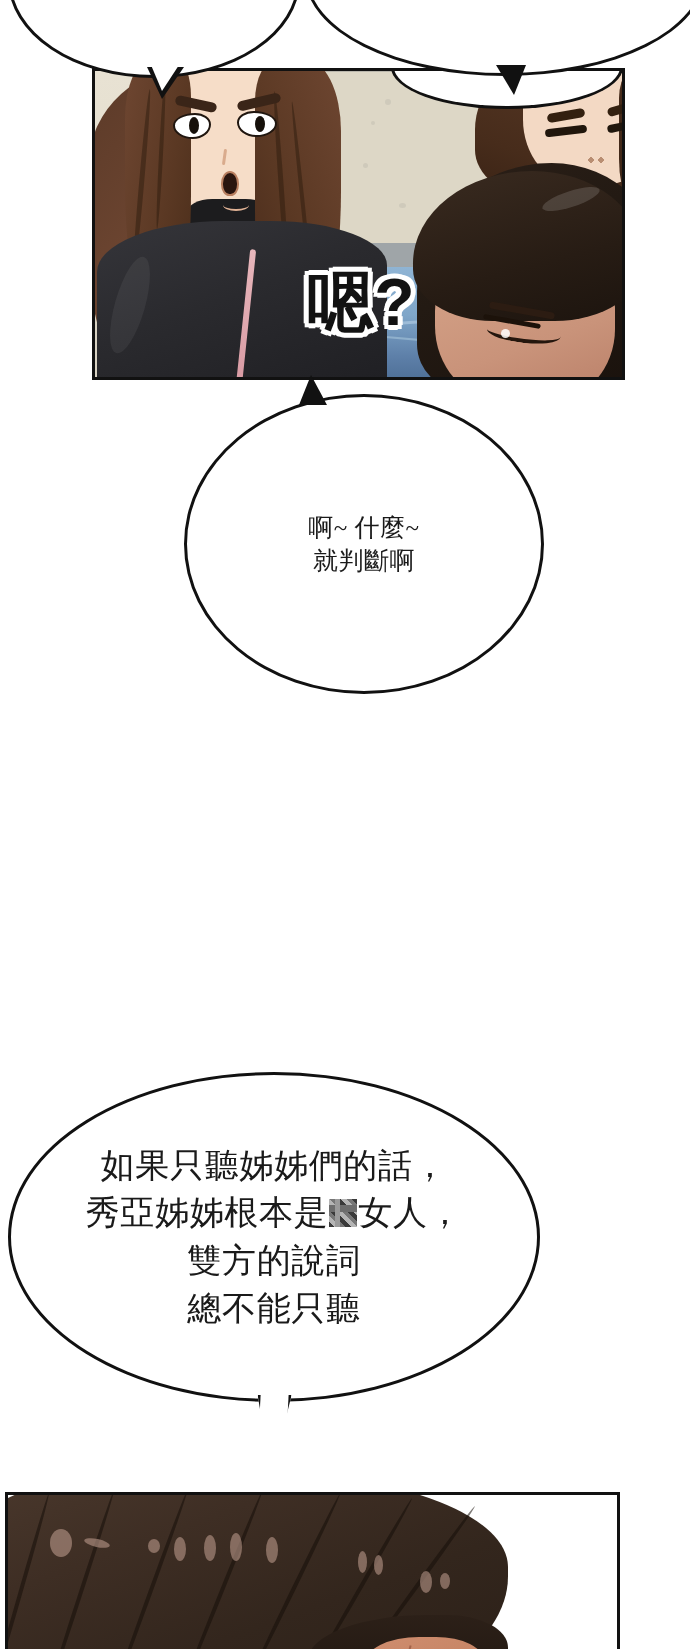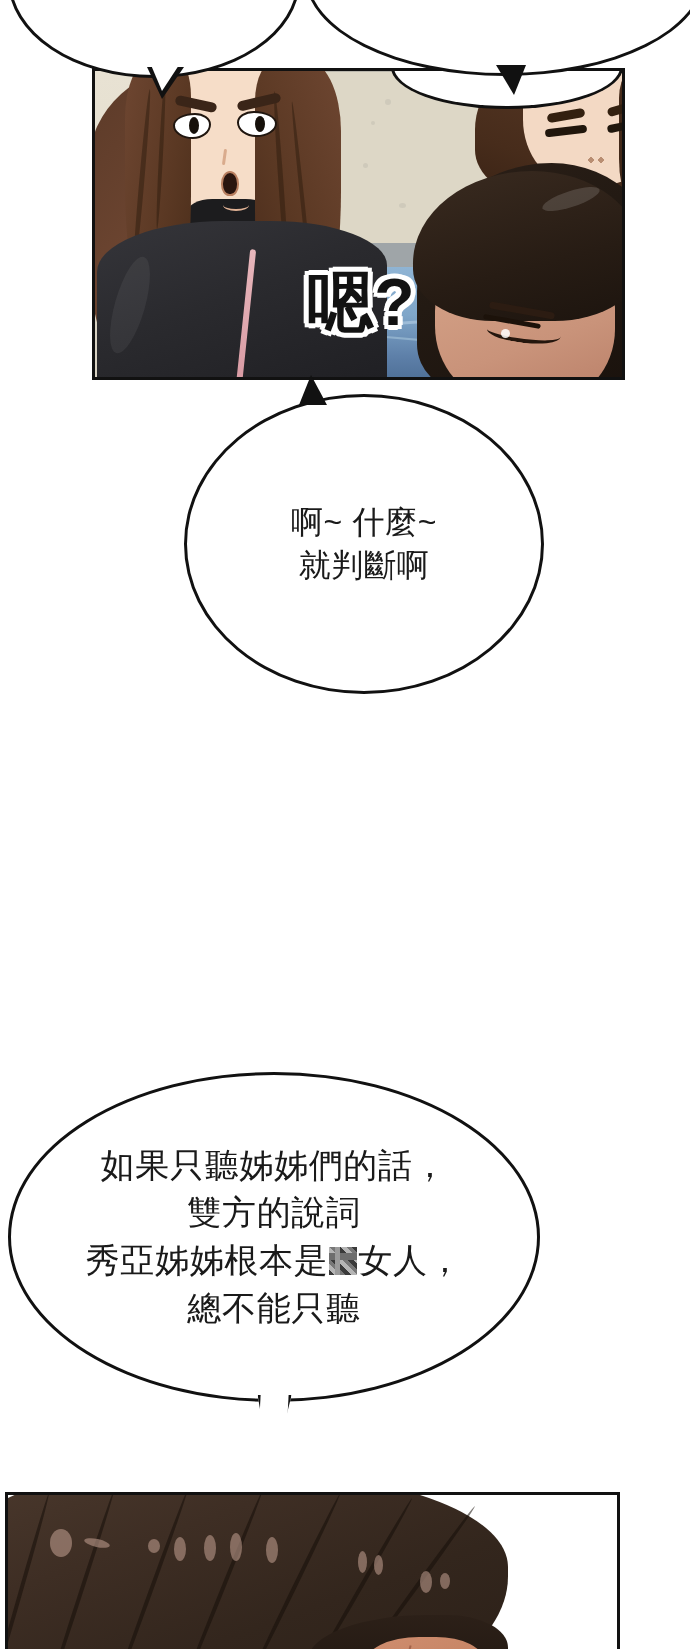--- a/index.html
+++ b/index.html
@@ -90,23 +90,24 @@
     border-right: 12px solid transparent;
     border-top: 30px solid #111111;
   }
 
   
   #bubble-middle {
     left: 184px;
     top: 394px;
     width: 360px;
     height: 300px;
-    font-size: 32px;
+    font-size: 25px;
     font-weight: 400;
     line-height: 1.33;
+    font-family: Liberation Serif, serif;
   }
   #bubble-middle .tail {
     position: absolute;
     left: 112px;
     top: -22px;
     width: 0; height: 0;
     border-left: 12px solid transparent;
     border-right: 16px solid transparent;
     border-bottom: 30px solid #111111;
     z-index: -1;
@@ -533,22 +534,22 @@
   </div>
 
   <div class="bubble" id="bubble-middle">
     <div class="tail"></div>
     <span class="line">啊~ 什麼~</span>
     <span class="line">就判斷啊</span>
   </div>
 
   <div class="bubble" id="bubble-bottom">
     <span class="line">如果只聽姊姊們的話，</span>
+    <span class="line"><span>秀亞姊姊根本是</span><span class="censor"></span><span>女人，</span></span>
     <span class="line">雙方的說詞</span>
-    <span class="line"><span>秀亞姊姊根本是</span><span class="censor"></span><span>女人，</span></span>
     <span class="line">總不能只聽</span>
     <div class="tail"></div>
   </div>
 
   <div id="panel-bottom">
     <div id="bp-hair"></div>
     <div class="bp-strand" style="left:10px;top:-6px;width:4px;height:210px;transform:rotate(16deg);"></div>
     <div class="bp-strand" style="left:70px;top:-10px;width:4px;height:220px;transform:rotate(18deg);"></div>
     <div class="bp-strand" style="left:140px;top:-12px;width:4px;height:220px;transform:rotate(20deg);"></div>
     <div class="bp-strand" style="left:212px;top:-12px;width:4px;height:215px;transform:rotate(22deg);"></div>

